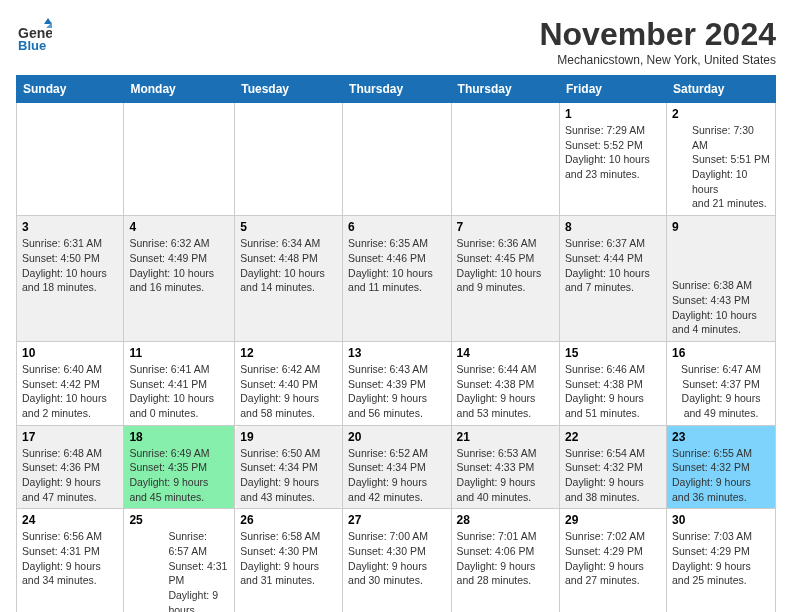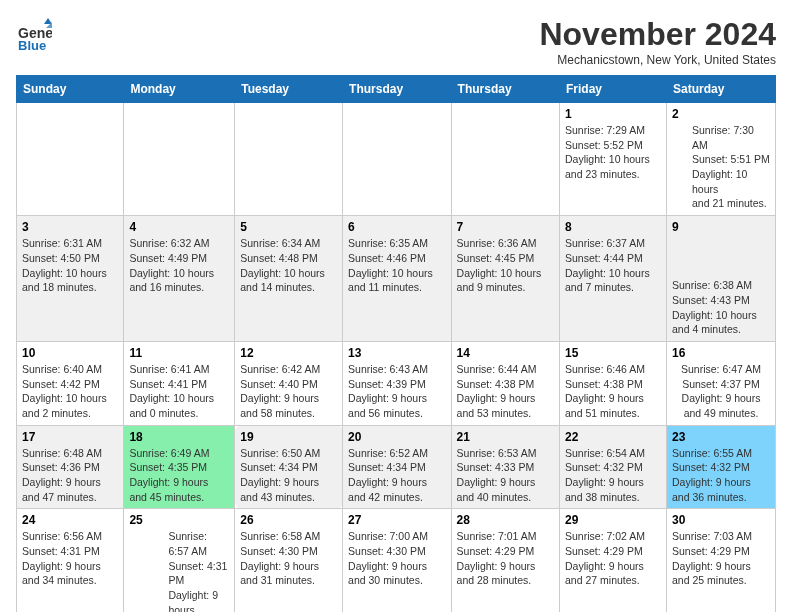--- a/index.html
+++ b/index.html
@@ -307,21 +307,21 @@
         <td>
           <span class="day-number">27</span>
           <div class="day-info" style="white-space: pre-line;">Sunrise: 7:00 AM
 Sunset: 4:30 PM
 Daylight: 9 hours
 and 30 minutes.</div>
         </td>
         <td>
           <span class="day-number">28</span>
           <div class="day-info" style="white-space: pre-line;">Sunrise: 7:01 AM
-Sunset: 4:29 PM
+Sunset: 4:06 PM
 Daylight: 9 hours
 and 28 minutes.</div>
         </td>
         <td>
           <span class="day-number">29</span>
           <div class="day-info" style="white-space: pre-line;">Sunrise: 7:02 AM
 Sunset: 4:29 PM
 Daylight: 9 hours
 and 27 minutes.</div>
         </td>

